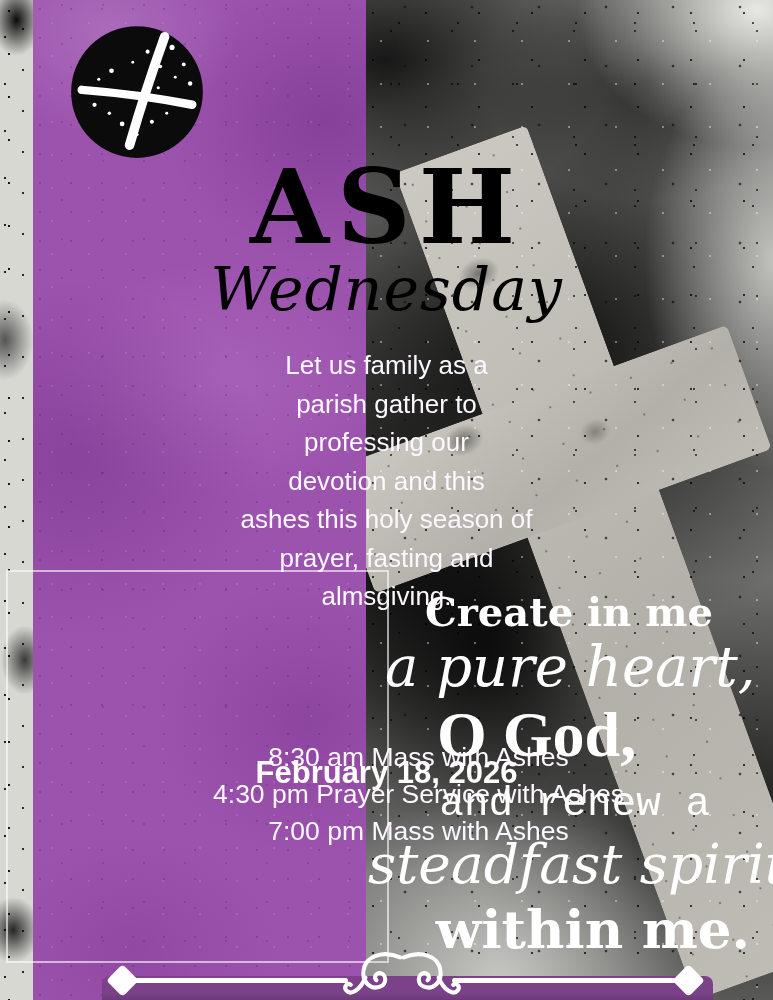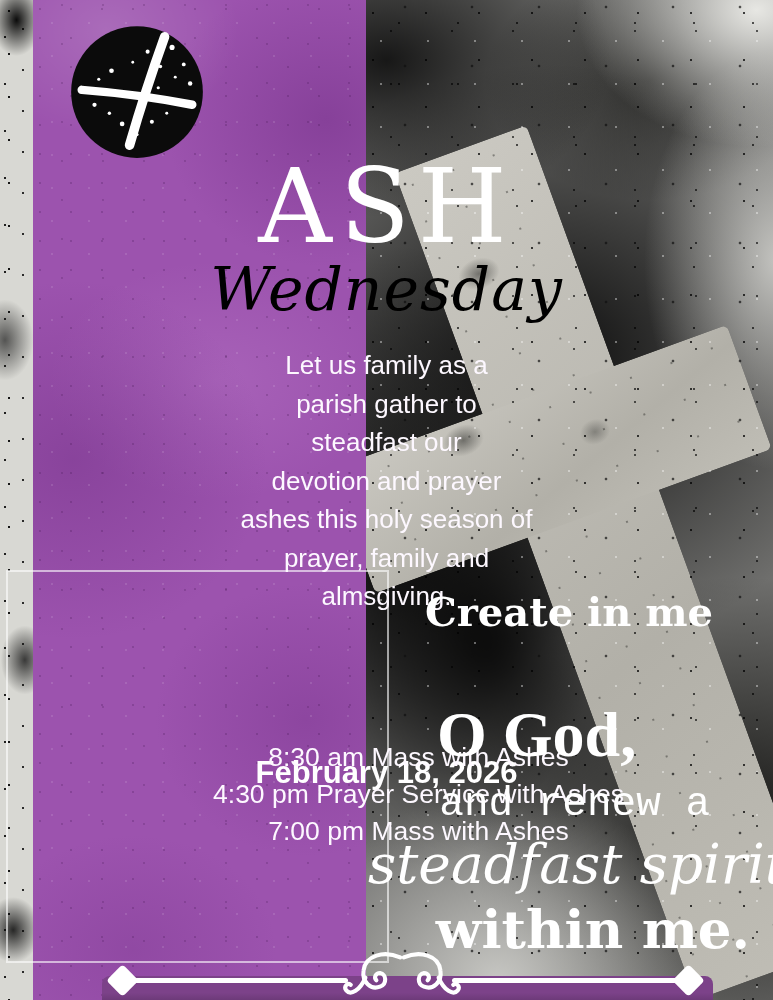--- a/index.html
+++ b/index.html
@@ -75,22 +75,22 @@
     background-size:31px 29px,37px 33px,41px 39px;}
 
   
   .frame{position:absolute;left:6px;top:570px;width:379px;height:389px;
     border:2px solid rgba(255,255,255,.6);z-index:2;}
 
   
   .panel-content{position:absolute;inset:0;z-index:3;color:#fdf8ff;text-align:center;}
   .badge{position:absolute;left:69px;top:24px;width:136px;height:136px;}
   .title{position:absolute;top:152px;left:0;width:100%;
-    font-family:"DejaVu Serif",serif;font-weight:normal;font-size:102px;line-height:1.08;
-    letter-spacing:8px;color:#ffffff;}
+    font-family:"DejaVu Serif",serif;font-weight:bold;font-size:102px;line-height:1.08;
+    letter-spacing:8px;color:#000000;}
   .subtitle{position:absolute;top:256px;left:0;width:100%;
     font-family:"DejaVu Serif",serif;font-style:italic;font-size:60px;line-height:1.1;
     letter-spacing:1px;color:#000000;}
   .intro{position:absolute;top:346px;left:0;width:100%;font-size:26px;line-height:38.5px;}
   .cline{position:relative;left:50%;transform:translateX(-50%);width:max-content;white-space:nowrap;}
   .date{position:absolute;top:738px;left:0;width:100%;font-size:31px;font-weight:bold;color:#fff;margin-top:17px;}
   .schedule{position:absolute;top:739px;left:0;width:100%;font-size:26.5px;line-height:37px;}
   .sched-item{width:100%;padding-left:32px;}
 
   
@@ -167,38 +167,39 @@
           <circle cx="84" cy="60" r="1.5"></circle>
       </g>
     </svg>
 
     <div class="title">ASH</div>
     <div class="subtitle">Wednesday</div>
 
     <div class="intro">
       <div class="cline">Let us family as a</div>
       <div class="cline">parish gather to</div>
-      <div class="cline">steadfast our</div>
-      <div class="cline">devotion and prayer</div>
+      <div class="cline">professing our</div>
+      <div class="cline">devotion and this</div>
       <div class="cline">ashes this holy season of</div>
-      <div class="cline">prayer, family and</div>
+      <div class="cline">prayer, fasting and</div>
       <div class="cline">almsgiving.</div>
     </div>
 
     <div class="date">February 18, 2026</div>
 
     <div class="schedule">
       <div class="sched-item">8:30 am Mass with Ashes</div>
       <div class="sched-item">4:30 pm Prayer Service with Ashes</div>
       <div class="sched-item">7:00 pm Mass with Ashes</div>
     </div>
   </div>
 
   <div class="quote">
     <div class="qline q1 q-serif-bold">Create in me</div>
+    <div class="qline q2 q-script">a pure heart,</div>
     <div class="qline q3 q-serif-bold">O God,</div>
     <div class="qline q4 q-serif">and renew a</div>
     <div class="qline q5 q-script">steadfast spirit</div>
     <div class="qline q6 q-serif-bold">within me.</div>
   </div>
 
   <div class="footer-bar"></div>
   <div class="divider">
     <div class="diamond diamond-left"></div>
     <div class="dline dline-left"></div>

